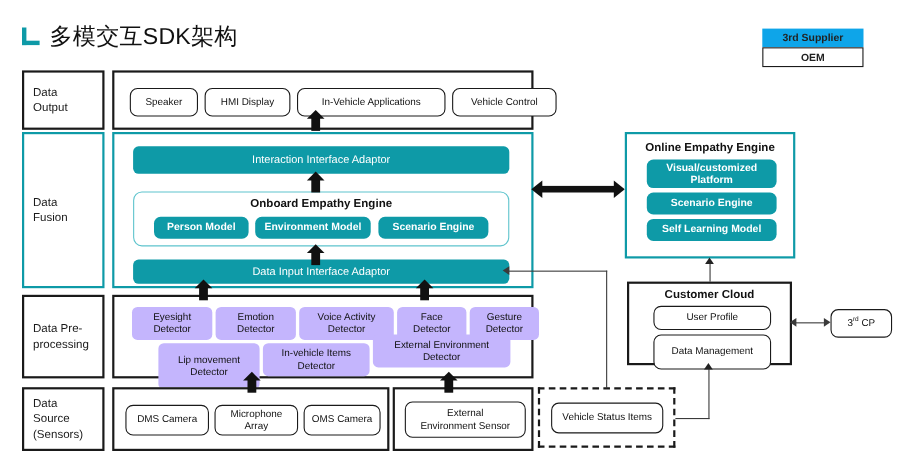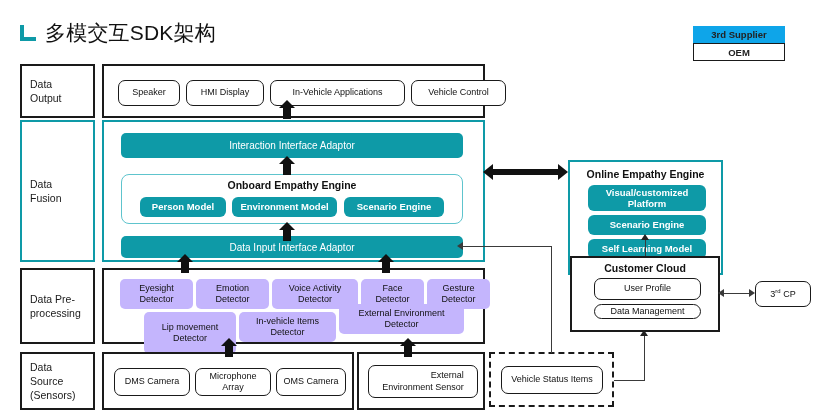--- a/index.html
+++ b/index.html
@@ -130,39 +130,39 @@
   <div class="stem"></div>
     <div class="head"></div>
 </div>
 
 <div class="dbl-arrow" style="left:483px;top:164px;width:85px;">
   <div class="bar"></div>
     <div class="hl"></div>
     <div class="hr"></div>
 </div>
 
-<div class="abs blk-teal" style="left:568px;top:120px;width:155px;height:115px;margin-top:40px;">
+<div class="abs blk-teal" style="left:568px;top:120px;width:155px;height:115px;">
   <div class="abs hdr" style="left:0;top:6px;width:100%;">Online Empathy Engine</div>
   <div class="abs chip-teal" style="left:18px;top:23px;width:118px;height:26px;">
     <div>
       <span>Visual/customized</span><br>
       <span>Platform</span>
     </div>
   </div>
   <div class="abs chip-teal" style="left:18px;top:53px;width:118px;height:20px;">Scenario Engine</div>
   <div class="abs chip-teal" style="left:18px;top:77px;width:118px;height:20px;">Self Learning Model</div>
 </div>
 
 <div class="ln v" style="left:645px;top:238px;height:20px;"></div>
 <div class="tip up" style="left:641px;top:234px;"></div>
 
 <div class="abs blk" style="left:570px;top:256px;width:150px;height:76px;">
   <div class="abs pill pill-oem" style="left:22px;top:20px;width:107px;height:22px;">User Profile</div>
   <div class="abs hdr" style="left:0;top:4px;width:100%;">Customer Cloud</div>
-  <div class="abs pill pill-oem" style="left:22px;top:46px;width:107px;height:15px;border-radius:10px;">Data Management</div>
+  <div class="abs pill pill-oem" style="left:22px;top:46px;width:107px;height:32px;">Data Management</div>
 </div>
 
 <div class="abs pill pill-oem" style="left:755px;top:281px;width:56px;height:26px;">
   <span><span>3</span><sup>rd</sup><span> CP</span></span>
 </div>
 <div class="ln h" style="left:722px;top:293px;width:31px;"></div>
 <div class="tip left" style="left:718px;top:289px;"></div>
 <div class="tip right" style="left:749px;top:289px;"></div>
 
 <div class="abs blk" style="left:20px;top:268px;width:75px;height:76px;">
@@ -221,21 +221,21 @@
   </div>
 </div>
 <div class="abs blk" style="left:102px;top:352px;width:252px;height:58px;">
   <div class="abs pill pill-oem" style="left:10px;top:14px;width:76px;height:28px;">DMS Camera</div>
   <div class="abs pill pill-oem" style="left:91px;top:14px;width:76px;height:28px;">
     <div><span>Microphone</span><br><span>Array</span></div>
   </div>
   <div class="abs pill pill-oem" style="left:172px;top:14px;width:70px;height:28px;">OMS Camera</div>
 </div>
 <div class="abs blk" style="left:357px;top:352px;width:128px;height:58px;">
-  <div class="abs pill pill-oem" style="left:9px;top:11px;width:110px;height:33px;text-align:right;">
+  <div class="abs pill pill-oem" style="left:9px;top:11px;width:110px;height:33px;">
     <div><span>External</span><br><span>Environment Sensor</span></div>
   </div>
 </div>
 <div class="abs dashbox" style="left:489px;top:352px;width:125px;height:55px;">
   <div class="abs pill pill-oem" style="left:10px;top:12px;width:102px;height:28px;">Vehicle Status Items</div>
 </div>
 
 <div class="uarrow" style="left:221px;top:338px;width:16px;height:20px;">
   <div class="stem"></div>
     <div class="head"></div>

